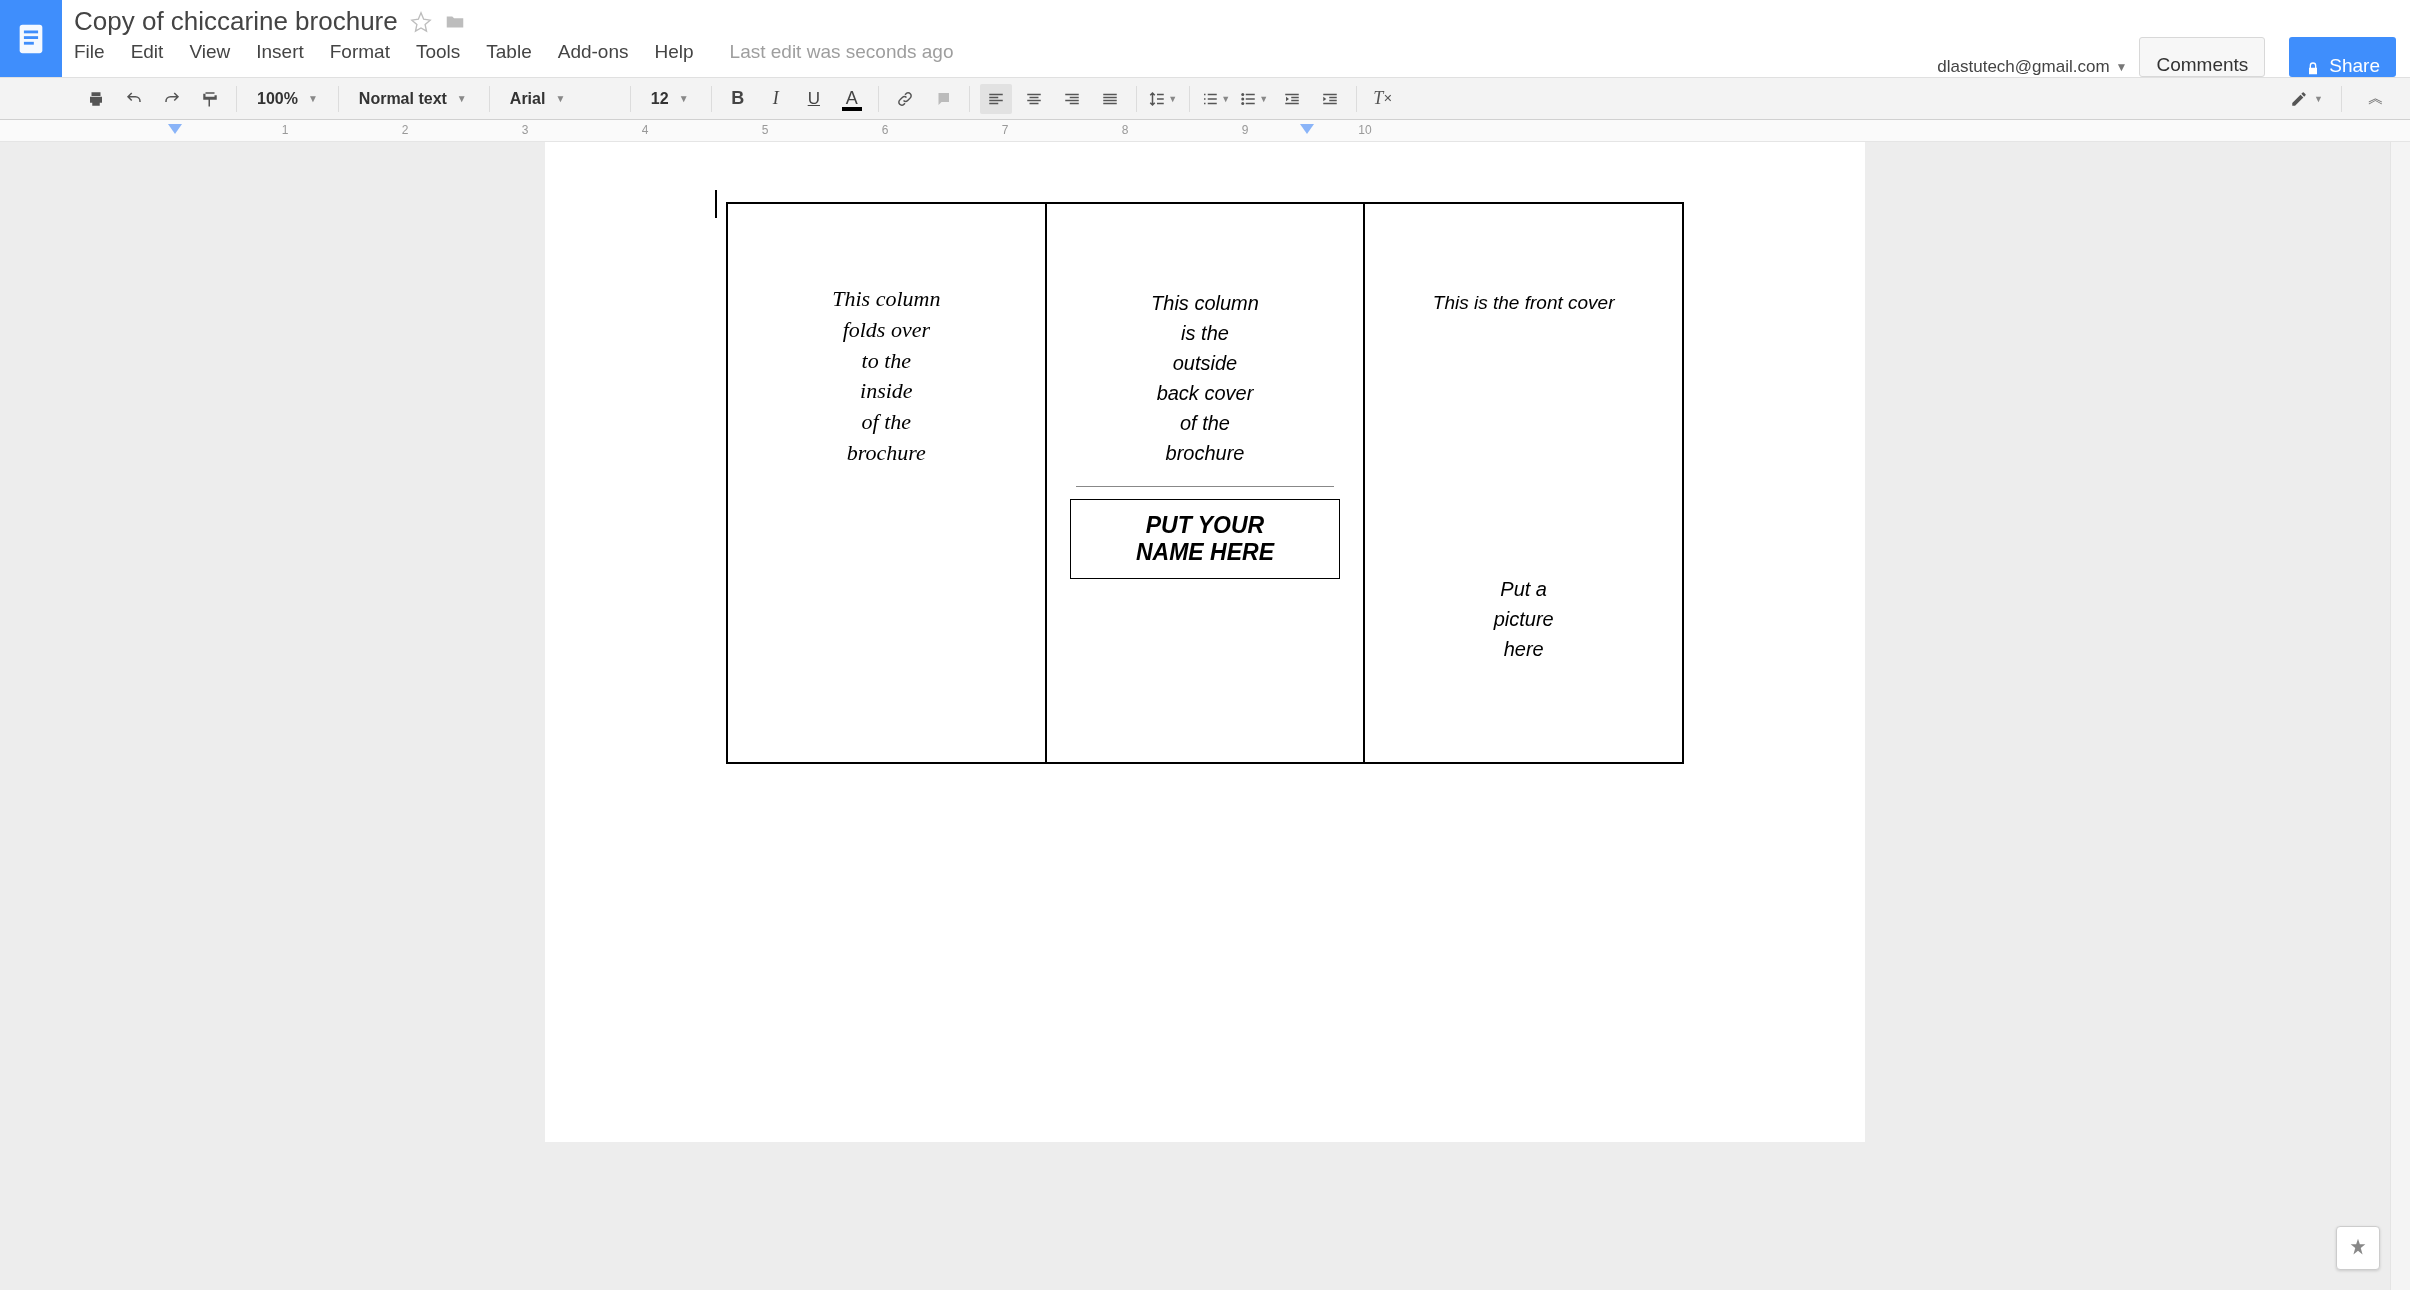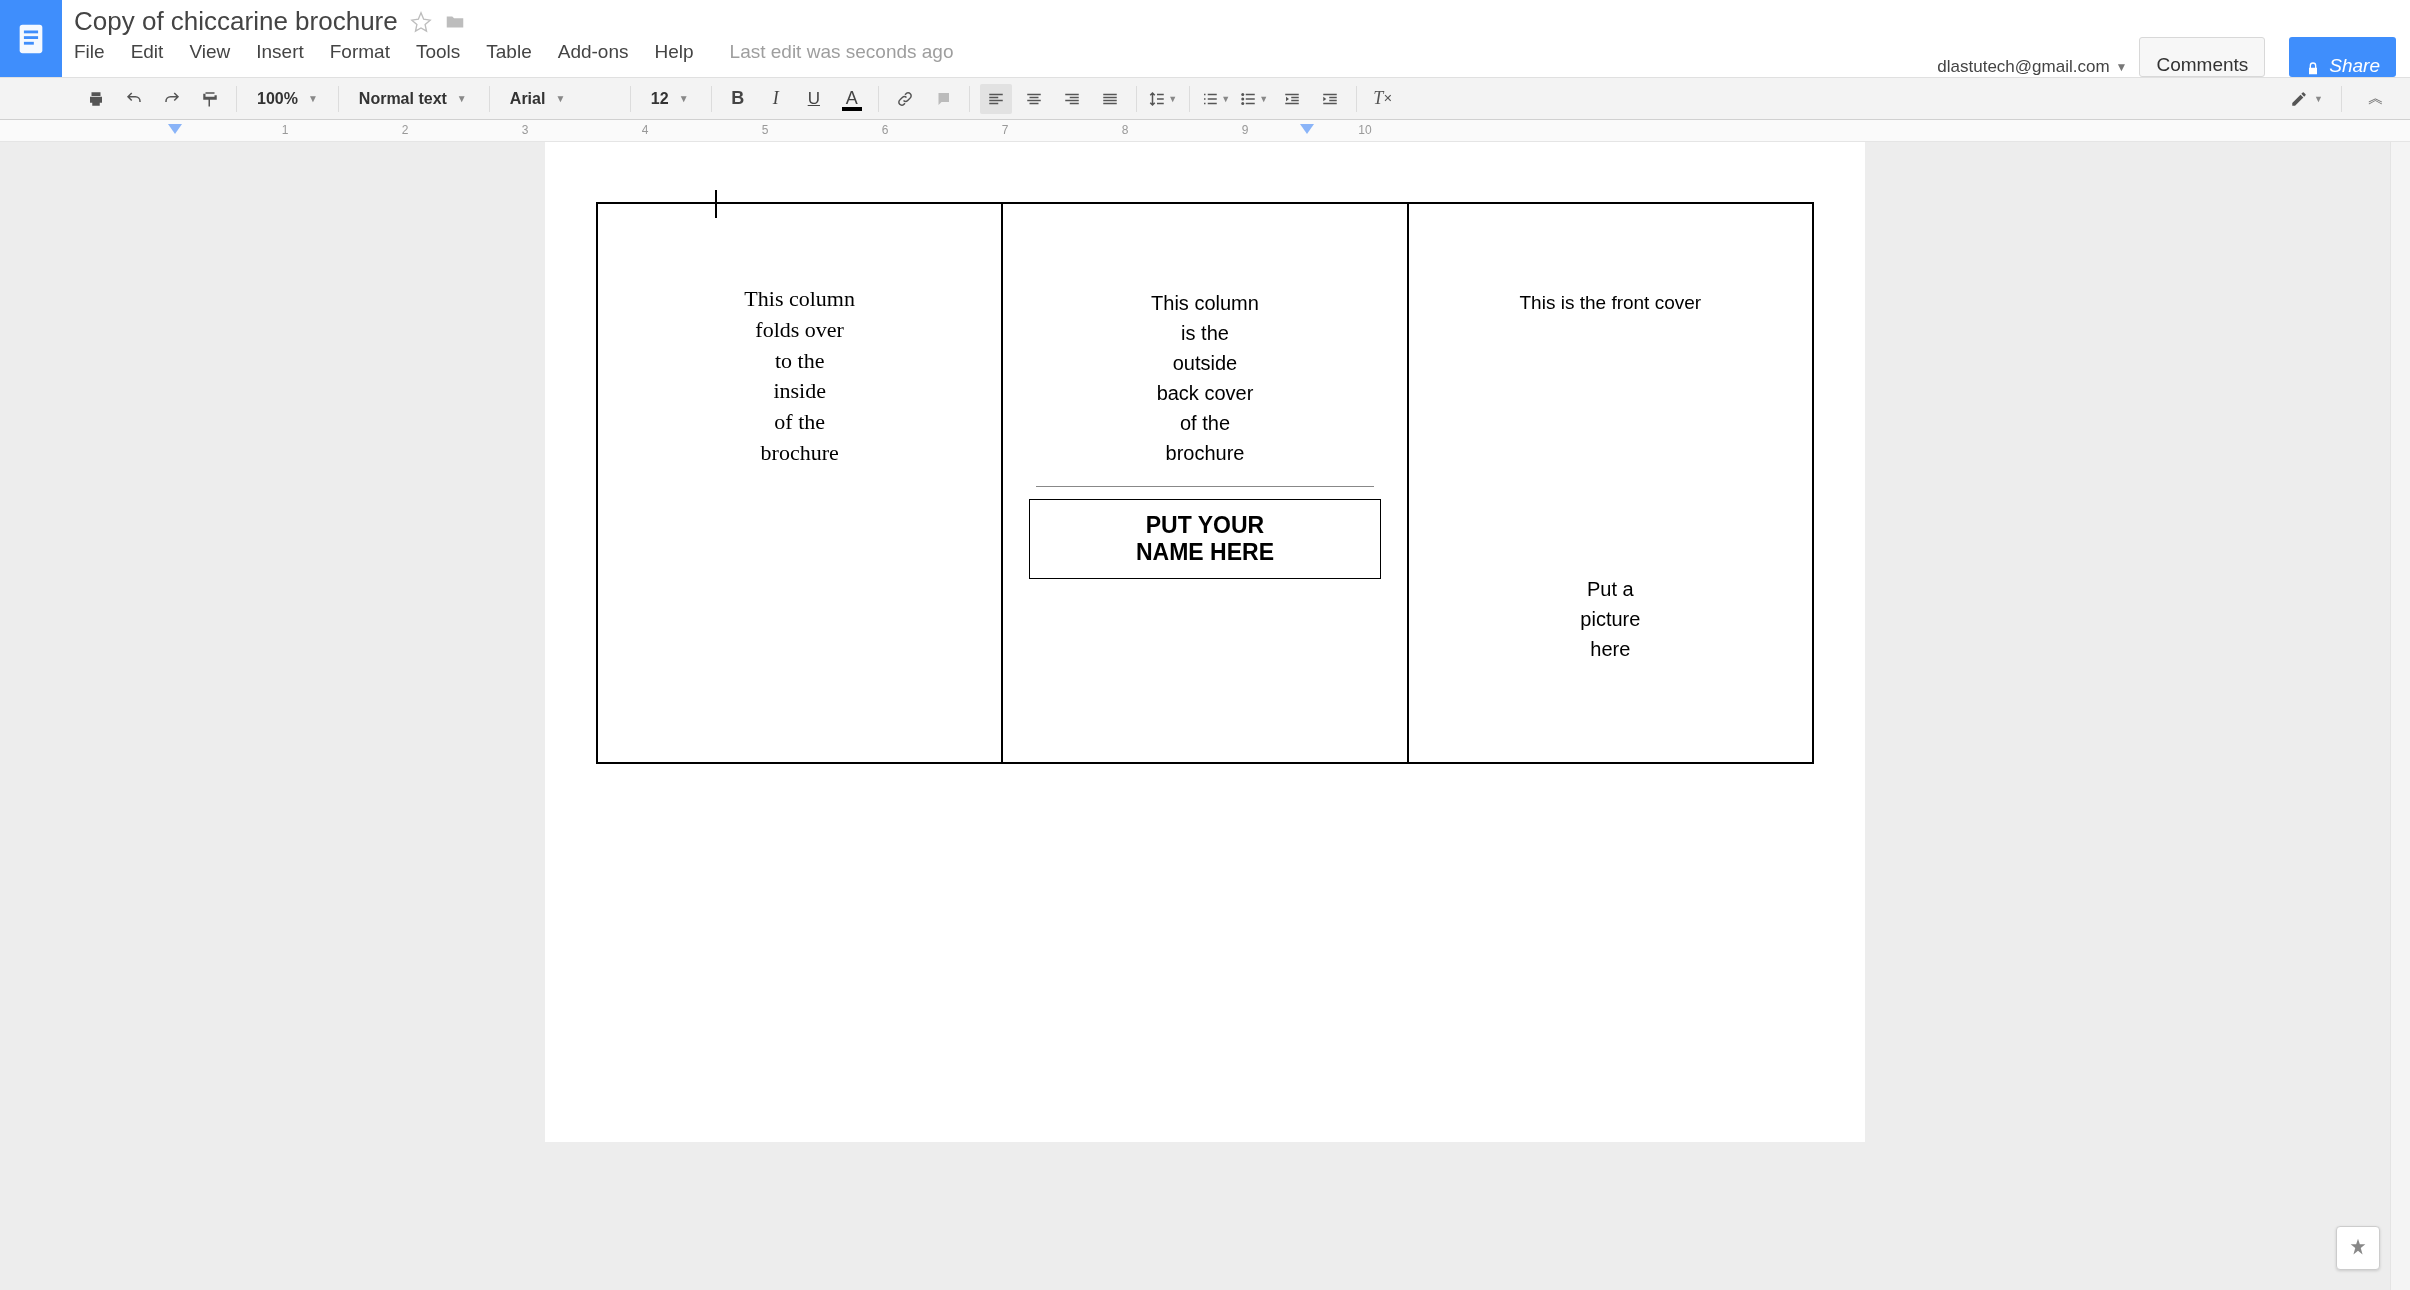--- a/index.html
+++ b/index.html
@@ -17,21 +17,21 @@
   .doc-title { font-size:26px; color:#444; font-weight:400; }
   .star-icon svg, .folder-icon svg { width:22px; height:22px; }
   .menu-bar { display:flex; align-items:center; gap:26px; font-size:19px; color:#444; padding-top:4px;}
   .menu-item { cursor:pointer; }
   .last-edit { color:#9e9e9e; margin-left:10px; }
   .header-right { display:flex; align-items:flex-start; gap:0; padding:8px 14px 0 0; flex-direction:row; }
   .user-email-row { font-size:17px; color:#444; display:flex; align-items:center; gap:6px; align-self:flex-end;}
   .user-email-row .caret { font-size:12px; color:#777; }
   .buttons-row { display:flex; gap:12px; align-self:flex-end;}
   .btn { height:40px; padding:0 16px; border:1px solid #d8d8d8; background:#f7f7f7; font-size:19px; color:#333; border-radius:3px; display:flex; align-items:flex-end; cursor:pointer;margin-left:12px;}
-  .btn-share { background:#3f8efc; color:#fff; border:none; gap:8px; font-weight:500;font-style:italic;}
+  .btn-share { background:#3f8efc; color:#fff; border:none; gap:8px; font-weight:500;}
   .btn-share svg { width:16px; height:16px; }
 
   
   .toolbar { height:42px; background:#f3f3f3; border-bottom:1px solid #d0d0d0; display:flex; align-items:center; padding:0 14px 0 80px; gap:6px; font-size:16px; color:#333; position:relative;}
   .tb-btn { min-width:32px; height:30px; display:flex; align-items:center; justify-content:center; cursor:pointer; border-radius:2px;}
   .tb-sep { width:1px; height:26px; background:#dcdcdc; margin:0 4px;}
   .tb-select { display:flex; align-items:center; gap:10px; padding:0 10px; height:30px; cursor:pointer; font-weight:600;}
   .tb-select .caret { font-size:10px; color:#888; }
   .text-color { position:relative; }
   .text-color-bar { position:absolute; left:6px; right:6px; bottom:3px; height:4px; background:#000; }
@@ -42,21 +42,21 @@
   
   .ruler { height:22px; background:#fafafa; border-bottom:1px solid #e5e5e5; position:relative; font-size:12px; color:#999; }
   .ruler-inner { position:absolute; left:80px; right:40px; top:0; bottom:0; }
   .ruler-tick-num { position:absolute; top:3px; transform:translateX(-50%); }
   .ruler-margin-marker { position:absolute; top:4px; width:0; height:0; border-left:7px solid transparent; border-right:7px solid transparent; border-top:10px solid #8ab4f8; }
 
   
   .doc-area { flex:1; background:#ededed; overflow:auto; position:relative;}
   .page { width:1320px; min-height:1000px; background:#fff; margin:0 auto; padding:60px 0 0 0; position:relative;}
   .cursor-caret { position:absolute; left:170px; top:48px; width:2px; height:28px; background:#000; }
-  .brochure-table { margin:0 auto; border-collapse:collapse; width:1218px;}
+  .brochure-table { margin:0 auto; border-collapse:collapse; width:958px;font-style:italic;}
   .brochure-table td { border:2px solid #000; vertical-align:top; padding:30px 18px; height:560px; width:33.33%;}
   .col1-text { font-family: Georgia, 'Times New Roman', serif; font-size:22px; text-align:center; line-height:1.4; margin-top:50px;}
   .col2-text { font-family: Arial, sans-serif; font-size:20px; text-align:center; line-height:1.5; margin-top:54px;}
   .col2-hr { border:none; border-top:1px solid #888; margin:18px auto 0; width:92%;}
   .name-box { border:1px solid #000; width:96%; margin:12px auto 0; padding:12px 8px; text-align:center; font-weight:bold; font-size:23px;}
   .col3-title { font-family: Arial, sans-serif; font-size:19px; text-align:center; margin-top:58px;}
   .col3-pic { font-family: Arial, sans-serif; font-size:20px; text-align:center; line-height:1.5; margin-top:260px;}
 
   .scroll-track { position:fixed; right:0; top:142px; bottom:0; width:20px; background:#f4f4f4; border-left:1px solid #e4e4e4;}
 

